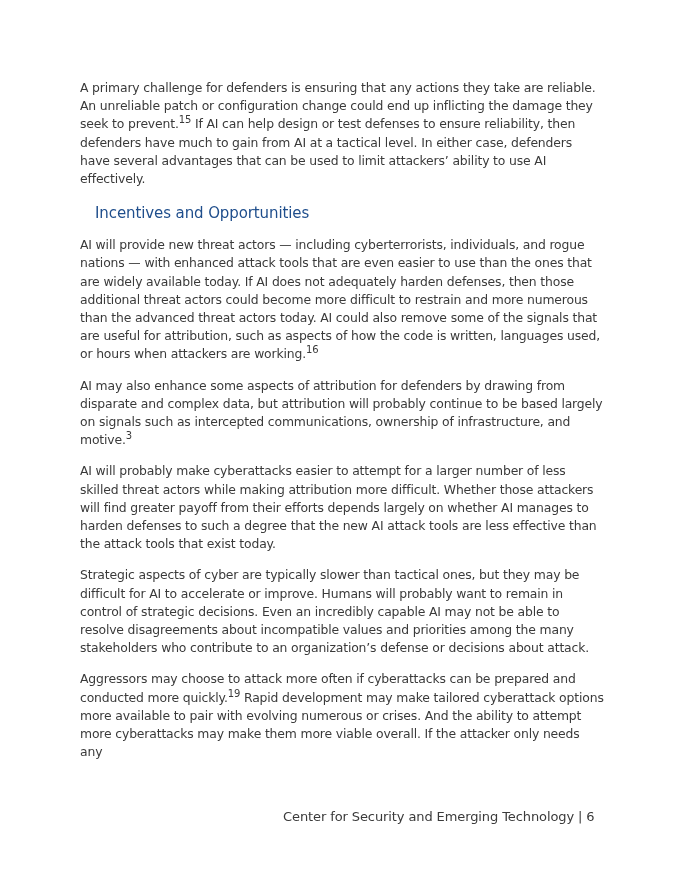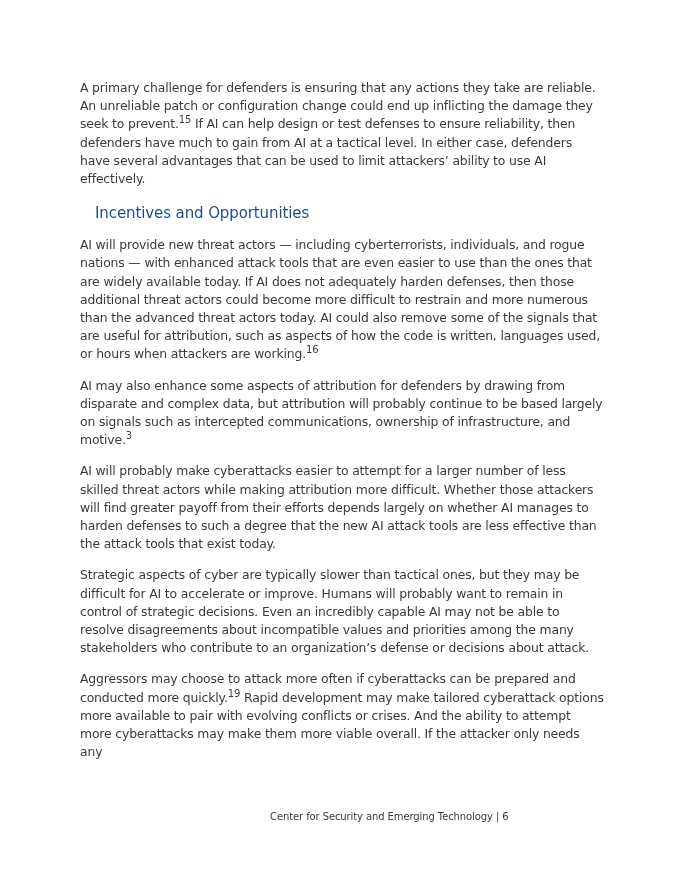--- a/index.html
+++ b/index.html
@@ -5,35 +5,35 @@
   html, body { margin: 0; padding: 0; background: #ffffff; }
   body { width: 680px; height: 880px; position: relative; overflow: hidden;
          font-family: "DejaVu Sans", "Liberation Sans", sans-serif; }
   .page { position: absolute; left: 80px; top: 79px; width: 525px; }
   p { margin: 0; color: #3a3a3a; font-size: 12.4px; line-height: 18.2px; letter-spacing: -0.15px; }
   sup { font-size: 10px; line-height: 0; vertical-align: 5px; color: #3a3a3a; margin-top: 11px; }
   h2 { margin: 15px; color: #1f4e8c; font-weight: normal; font-size: 15px; line-height: 20px; letter-spacing: -0.1px; }
   .p1 { margin-bottom: 14px; }
   .h { margin-bottom: 13px; }
   .pg { margin-bottom: 13px; }
-  .footer { position: absolute; left: 270px; top: 808px; color: #3a3a3a; font-size: 10px; line-height: 18px; letter-spacing: -0.1px; white-space: nowrap; }
+  .footer { position: absolute; left: 283px; top: 808px; color: #3a3a3a; font-size: 13px; line-height: 18px; letter-spacing: -0.1px; white-space: nowrap; }
 </style>
 </head>
 <body>
 
 <div class="page">
   <p class="p1"><span>A primary challenge for defenders is ensuring that any actions they take are reliable. An unreliable patch or configuration change could end up inflicting the damage they seek to prevent.</span><sup>15</sup><span> If AI can help design or test defenses to ensure reliability, then defenders have much to gain from AI at a tactical level. In either case, defenders have several advantages that can be used to limit attackers’ ability to use AI effectively.</span></p>
 
   <h2 class="h">Incentives and Opportunities</h2>
 
   <p class="pg"><span>AI will provide new threat actors — including cyberterrorists, individuals, and rogue nations — with enhanced attack tools that are even easier to use than the ones that are widely available today. If AI does not adequately harden defenses, then those additional threat actors could become more difficult to restrain and more numerous than the advanced threat actors today. AI could also remove some of the signals that are useful for attribution, such as aspects of how the code is written, languages used, or hours when attackers are working.</span><sup>16</sup></p>
 
   <p class="pg"><span>AI may also enhance some aspects of attribution for defenders by drawing from disparate and complex data, but attribution will probably continue to be based largely on signals such as intercepted communications, ownership of infrastructure, and motive.</span><sup>3</sup></p>
 
   <p class="pg">AI will probably make cyberattacks easier to attempt for a larger number of less skilled threat actors while making attribution more difficult. Whether those attackers will find greater payoff from their efforts depends largely on whether AI manages to harden defenses to such a degree that the new AI attack tools are less effective than the attack tools that exist today.</p>
 
 
   <p class="pg">Strategic aspects of cyber are typically slower than tactical ones, but they may be difficult for AI to accelerate or improve. Humans will probably want to remain in control of strategic decisions. Even an incredibly capable AI may not be able to resolve disagreements about incompatible values and priorities among the many stakeholders who contribute to an organization’s defense or decisions about attack.</p>
 
-  <p class="pg"><span>Aggressors may choose to attack more often if cyberattacks can be prepared and conducted more quickly.</span><sup>19</sup><span> Rapid development may make tailored cyberattack options more available to pair with evolving conflicts or crises. And the ability to attempt more cyberattacks may make them more viable overall. If the attacker only needs any</span></p>
+  <p class="pg"><span>Aggressors may choose to attack more often if cyberattacks can be prepared and conducted more quickly.</span><sup>19</sup><span> Rapid development may make tailored cyberattack options more available to pair with evolving numerous or crises. And the ability to attempt more cyberattacks may make them more viable overall. If the attacker only needs any</span></p>
 </div>
 
 <div class="footer">Center for Security and Emerging Technology | 6</div>
 
 </body></html>

